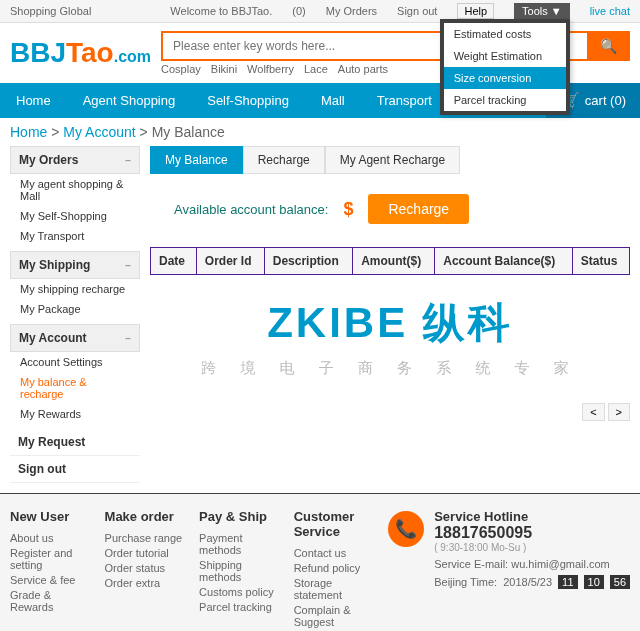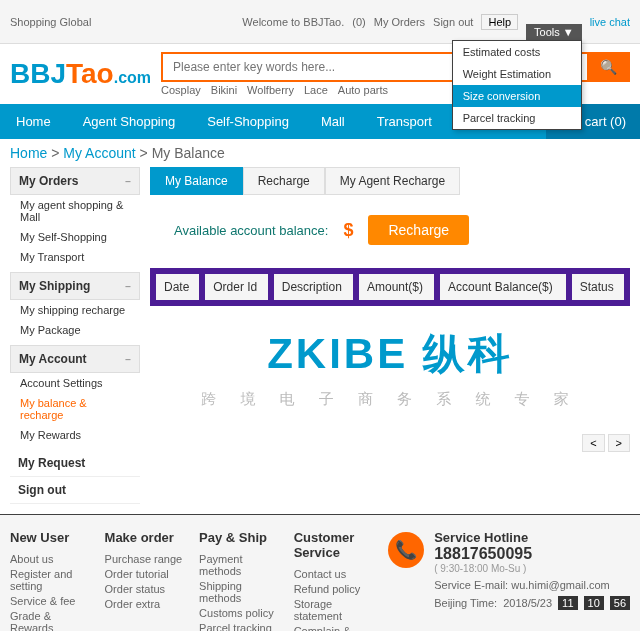--- a/index.html
+++ b/index.html
@@ -1,26 +1,26 @@
 <!DOCTYPE html>
 <html><head>
   <meta charset="utf-8">
   <style>
     * { margin: 0; padding: 0; box-sizing: border-box; }
     body { font-family: Arial, sans-serif; font-size: 12px; color: #333; width: 640px; overflow-x: hidden; }
 
     
     .top-bar { background: #f5f5f5; border-bottom: 1px solid #ddd; padding: 3px 10px; display: flex; align-items: center; justify-content: space-between; }
     .top-bar-left { color: #666; font-size: 11px; }
-    .top-bar-right { display: flex; align-items: center; gap: 8px; font-size: 11px; color: #666; }
+    .top-bar-right { display: flex; align-items: center; gap: 20px; font-size: 11px; color: #666; }
     .top-bar-right a { color: #666; text-decoration: none; }
     .help-btn { background: #f5f5f5; border: 1px solid #ccc; padding: 1px 6px; cursor: pointer; font-size: 11px; }
-    .tools-dropdown { position: relative; display: inline-block; margin-top: 21px; }
+    .tools-dropdown { position: relative; display: inline-block; }
     .tools-btn { background: #555; color: #fff; border: none; padding: 2px 8px; cursor: pointer; font-size: 11px; display: flex; align-items: center; gap: 3px; }
-    .tools-menu { position: absolute; right: 0; top: 100%; background: #fff; border: 1px solid #404040; z-index: 100; min-width: 130px; box-shadow: 2px 2px 5px rgba(0,0,0,0.2); }
+    .tools-menu { position: absolute; right: 0; top: 100%; background: #fff; border: 4px solid #404040; z-index: 100; min-width: 130px; box-shadow: 2px 2px 5px rgba(0,0,0,0.2); }
     .tools-menu-item { padding: 5px 10px; cursor: pointer; white-space: nowrap; font-size: 11px; color: #333; }
     .tools-menu-item.active { background: #0099cc; color: #fff; }
     .live-chat-btn { color: #0099cc; font-size: 11px; cursor: pointer; }
 
     
     .header { padding: 8px 10px; display: flex; align-items: center; gap: 10px; background: #fff; }
     .logo-bbj { color: #0099cc; }
     .logo-tao { color: #ff6600; }
     .logo-com { color: #0099cc; font-size: 16px; }
     .search-bar { flex: 1; display: flex; }
@@ -61,21 +61,21 @@
     .balance-tab.active { background: #0099cc; color: #fff; border-color: #0099cc; }
 
     
     .balance-info { display: flex; align-items: center; gap: 15px; margin-bottom: 15px; padding: 8px 0; }
     .balance-label { font-size: 13px; color: #0f766e; margin-left: 24px; }
     .balance-amount { font-size: 28px; color: #f60; font-weight: bold; }
     .recharge-btn { background: #ff8800; color: #fff; border: none; padding: 7px 20px; font-size: 14px; cursor: pointer; border-radius: 3px; }
 
     
     .balance-table { width: 100%; border-collapse: collapse; font-size: 12px; }
-    .balance-table th { background: #f5f5f5; padding: 6px 8px; text-align: left; border: 6px solid #4c1d95; font-weight: normal; color: #333; }
+    .balance-table th { background: #f5f5f5; padding: 6px 8px; text-align: left; border: 1px solid #4c1d95; font-weight: bold; color: #333; }
     .balance-table td { padding: 6px 8px; border: 1px solid #eee; }
     .table-pagination { display: flex; justify-content: flex-end; gap: 3px; margin-top: 5px; }
     .page-btn { border: 1px solid #ddd; background: #f5f5f5; padding: 2px 7px; cursor: pointer; font-size: 11px; }
 
     
     .watermark { text-align: center; padding: 20px 0; }
 
     
     .footer { background: #f5f5f5; border-top: 1px solid #404040; padding: 15px 10px 0; }
     .footer-top { display: flex; gap: 10px; }

